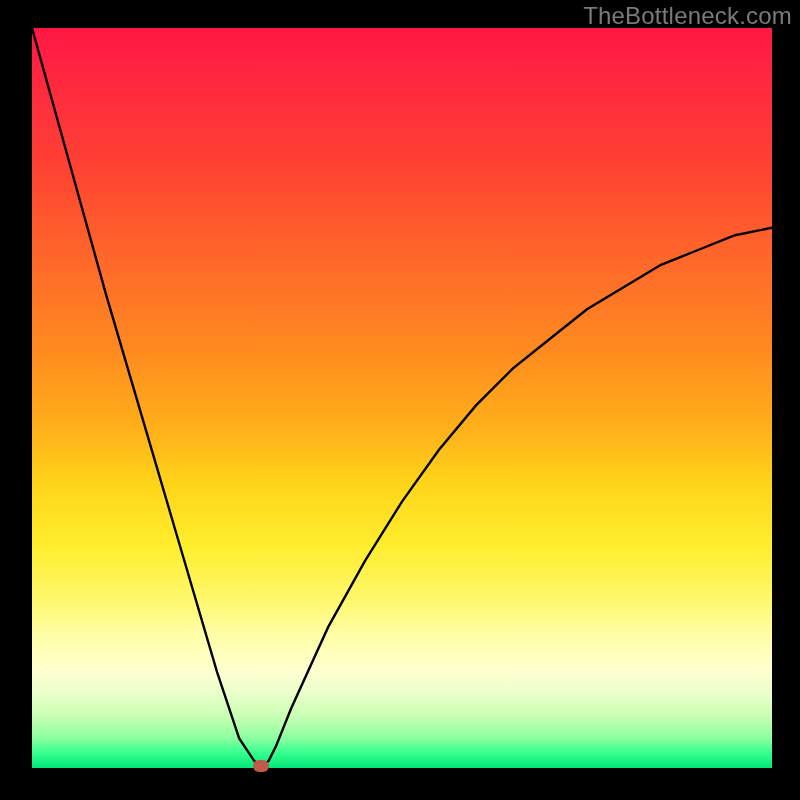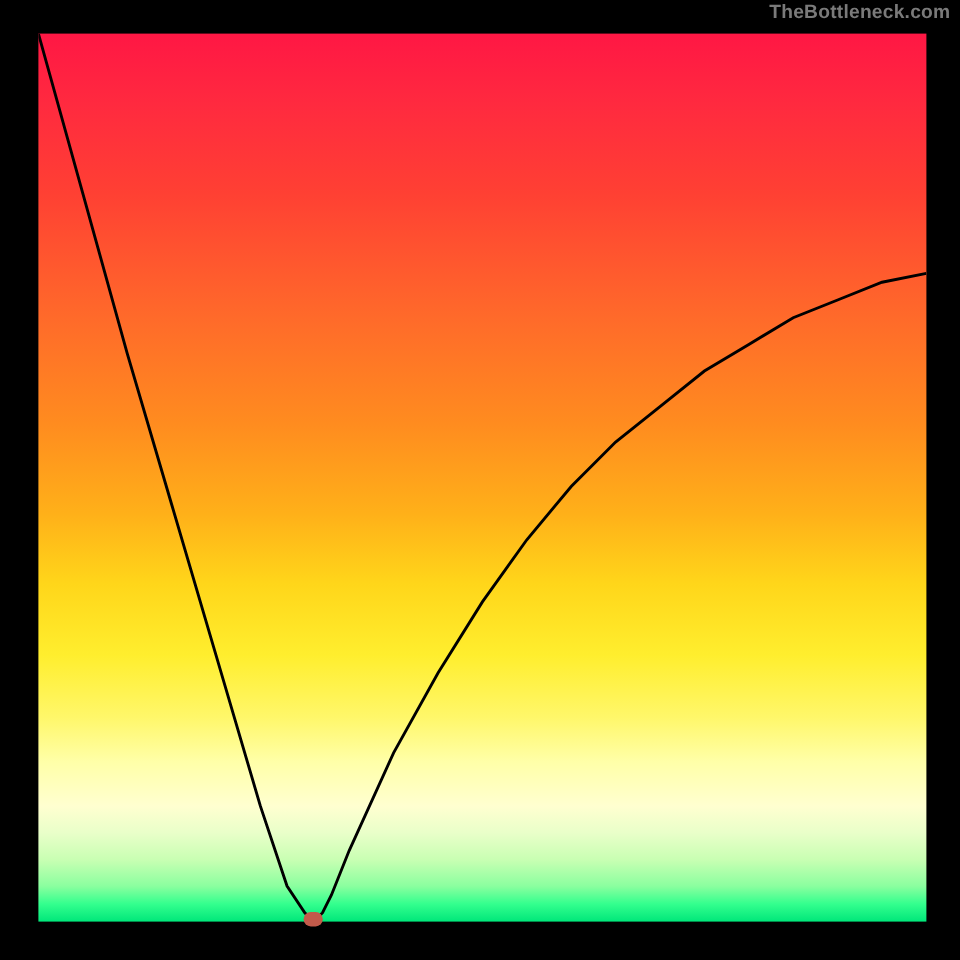--- a/index.html
+++ b/index.html
@@ -14,23 +14,23 @@
     position: relative;
     width: 800px;
     height: 800px;
     background: #000;
   }
   .watermark {
     position: absolute;
     top: 2px;
     right: 8px;
     color: #7a7a7a;
-    font-size: 16px;
+    font-size: 24px;
     letter-spacing: 0.2px;
-    font-weight: 700;
+    font-weight: 400;
     z-index: 5;
   }
   .plot-area {
     position: absolute;
     left: 32px;
     top: 28px;
     width: 740px;
     height: 740px;
     
     background: linear-gradient(

